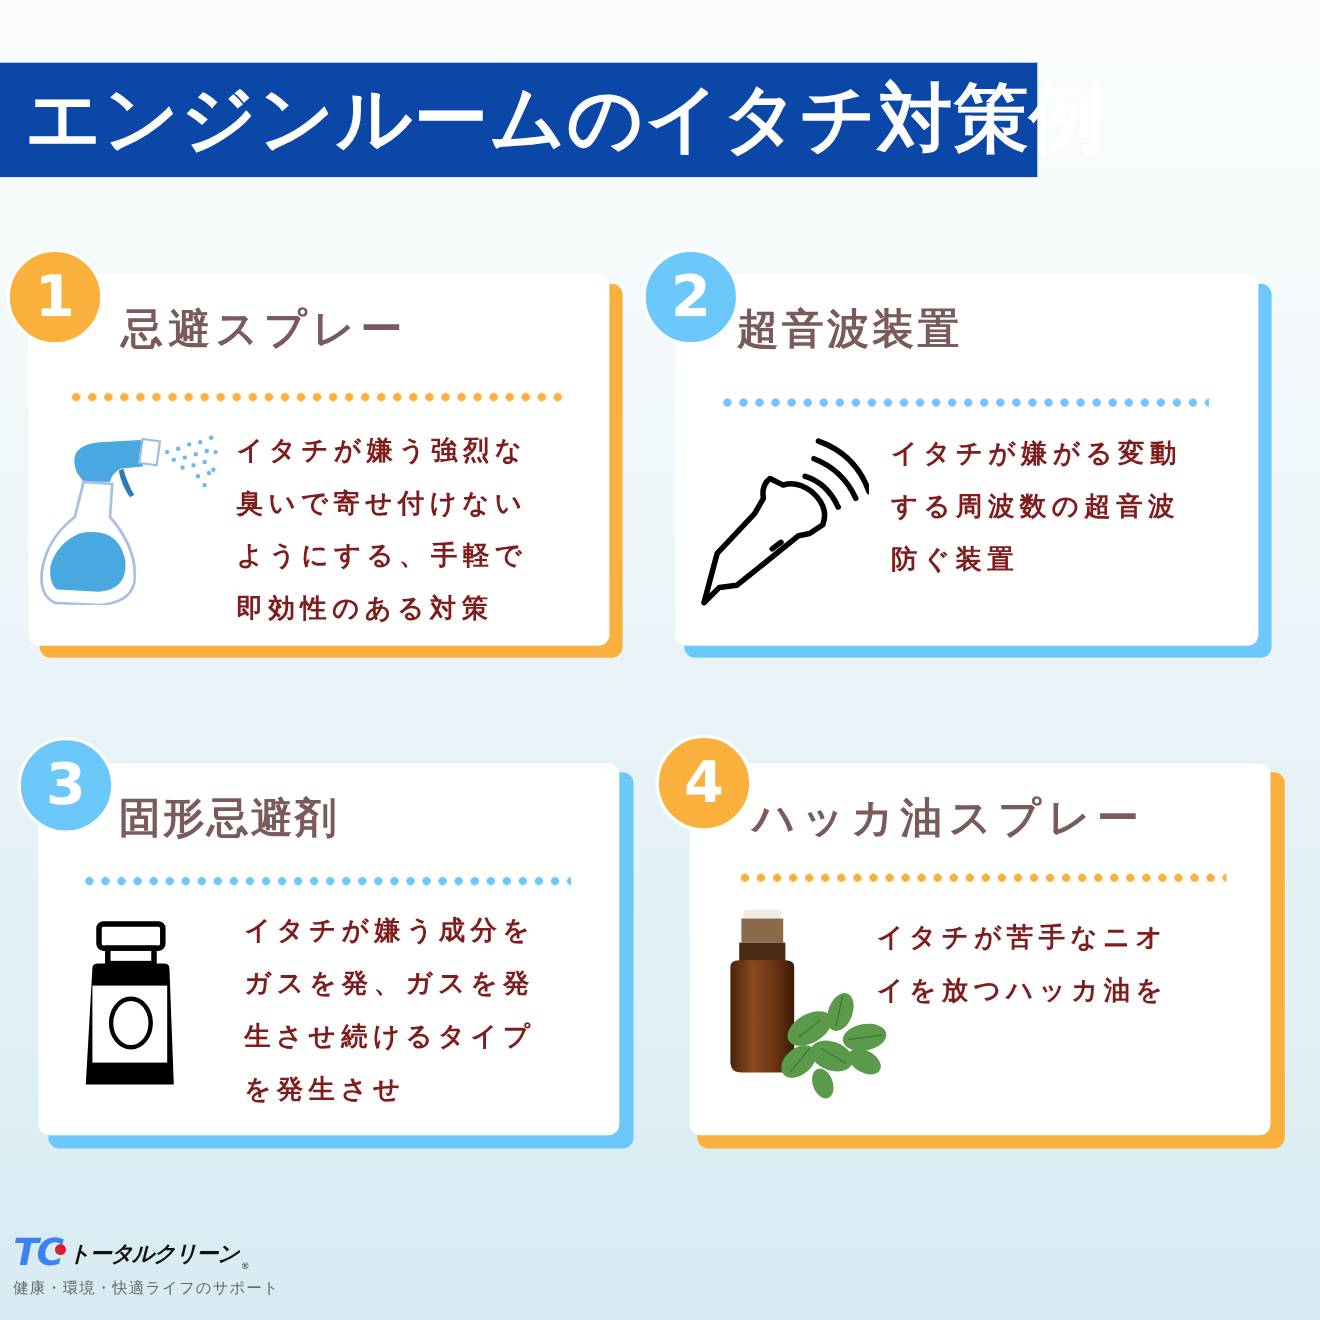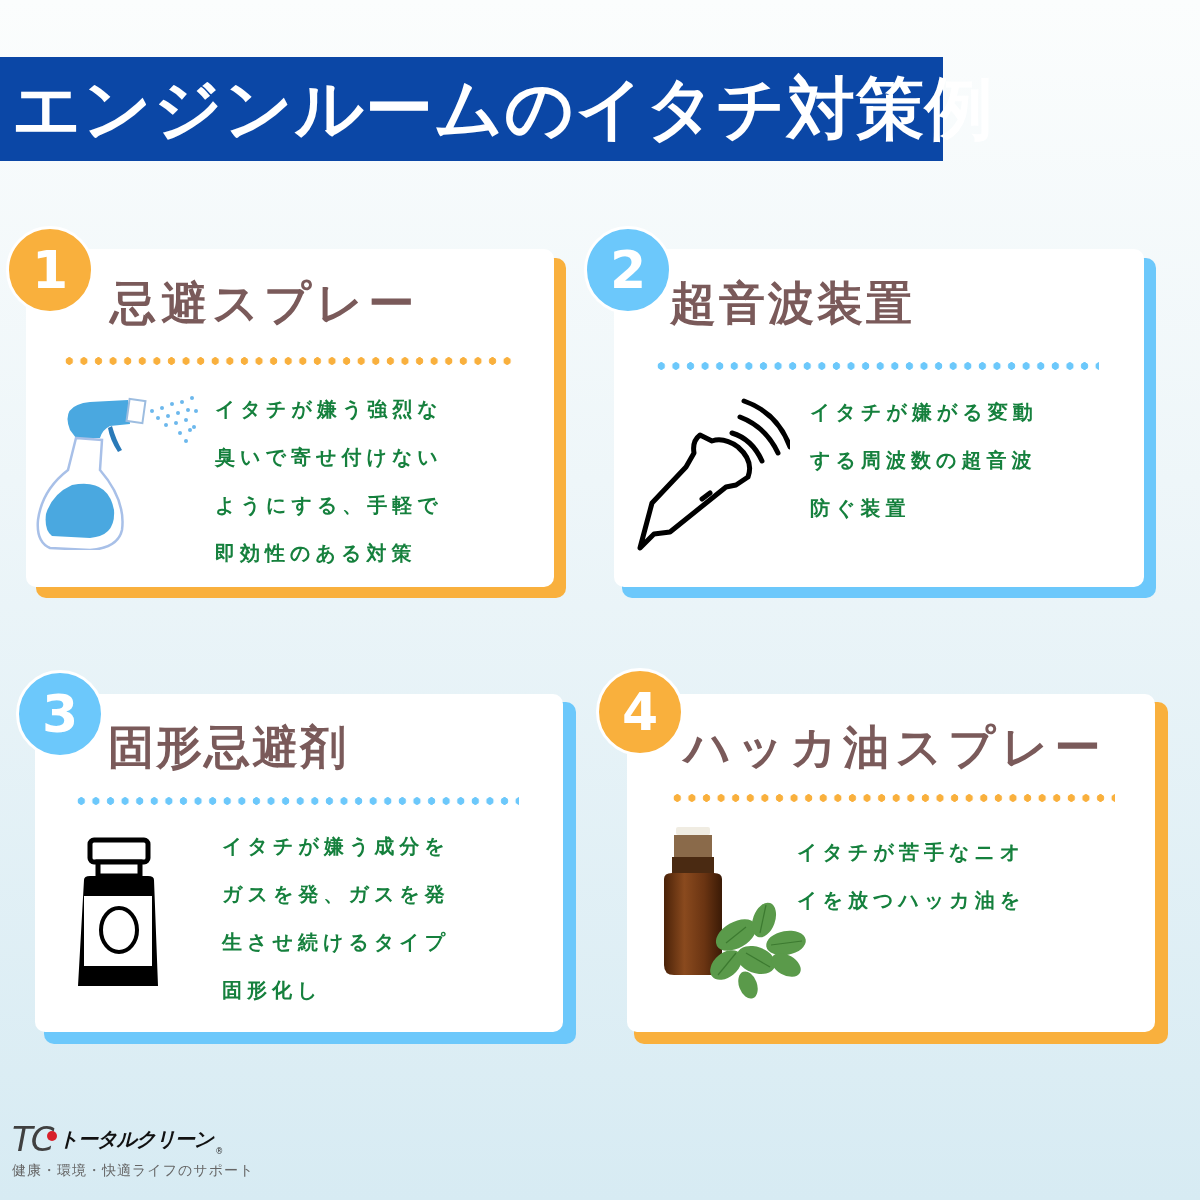--- a/index.html
+++ b/index.html
@@ -5,58 +5,58 @@
     * { box-sizing: border-box; margin: 0; padding: 0; }
     html, body { width: 1200px; height: 1200px; overflow: hidden; }
     body {
       position: relative;
       background: linear-gradient(180deg, #fbfdfd 0%, #eef6f9 40%, #d7ebf3 100%);
       font-family: "DejaVu Sans", "Liberation Sans", sans-serif;
     }
     .title-bar {
       position: absolute; left: 0; top: 57px; width: 943px; height: 104px;
       background: #0b47a6;
-      display: flex; align-items: center; padding-left: 12px; text-align: right;
+      display: flex; align-items: center; padding-left: 23px; text-align: right;
     }
     .title-bar h1 {
       color: #ffffff; font-size: 68px; font-weight: 900; letter-spacing: 1px;
       white-space: nowrap; line-height: 1;
     }
     .card-shadow {
       position: absolute; border-radius: 10px;
     }
     .card {
       position: absolute; background: #ffffff; border-radius: 10px;
     }
     .badge {
       position: absolute; width: 88px; height: 88px; border-radius: 50%;
       border: 3px solid #ffffff;
       color: #ffffff; font-size: 52px; font-weight: 700;
       display: flex; align-items: center; justify-content: center;
       font-family: "DejaVu Sans", sans-serif;
     }
     .card-title {
-      position: absolute; color: #7a5a5a; font-size: 46px; font-weight: 900;
+      position: absolute; color: #7a5a5a; font-size: 38px; font-weight: 900;
       letter-spacing: 5px; white-space: nowrap; line-height: 1;
     }
     .dots {
       position: absolute; height: 8px;
       background-size: 14.6px 8px; background-repeat: repeat-x;
     }
     .dots.orange { background-image: radial-gradient(circle, #f9b03d 3.5px, transparent 4px); }
     .dots.blue { background-image: radial-gradient(circle, #6cc8fb 3.5px, transparent 4px); }
     .desc {
-      position: absolute; color: #15803d; font-size: 20px; font-weight: 900;
+      position: absolute; color: #7f1d1d; font-size: 24px; font-weight: 900;
       letter-spacing: 5px; line-height: 48px;
     }
     .desc span { display: block; white-space: nowrap; }
     .icon { position: absolute; }
     .footer-logo { position: absolute; left: 12px; top: 1122px; }
     .logo-row { display: flex; align-items: center; }
-    .logo-tc { color: #404040; font-size: 34px; font-weight: 400; font-style: italic; letter-spacing: -2px; line-height: 1; }
+    .logo-tc { color: #3b82f6; font-size: 34px; font-weight: 700; font-style: italic; letter-spacing: -2px; line-height: 1; }
     .logo-name { color: #111111; font-size: 20px; font-weight: 900; font-style: italic; letter-spacing: -1px; line-height: 1; margin-left: 2px; text-align: center; }
     .logo-reg { color: #333; font-size: 8px; margin-left: 2px; align-self: flex-end; }
     .logo-tag { color: #666666; font-size: 14px; letter-spacing: 1px; margin-top: 6px; }
   </style>
 </head>
 <body>
 
 <div class="title-bar">
   <h1>エンジンルームのイタチ対策例</h1>
 </div>
@@ -137,21 +137,21 @@
       <rect x="22" y="26" width="42" height="14" fill="#fff" stroke="#000" stroke-width="5"></rect>
       <path d="M8 44 Q8 40 14 40 L72 40 Q78 40 78 44 L82 150 L2 150 Z" fill="#000"></path>
       <rect x="8" y="60" width="68" height="70" fill="#fff"></rect>
       <ellipse cx="43" cy="94" rx="18" ry="22" fill="none" stroke="#000" stroke-width="4"></ellipse>
     </svg>
   </div>
   <div class="desc" style="left:222px;top:822px;">
     <span>イタチが嫌う成分を</span>
     <span>ガスを発、ガスを発</span>
     <span>生させ続けるタイプ</span>
-    <span>固形化し</span>
+    <span>を発生させ</span>
   </div>
 </div>
 
 <div>
   <div class="card-shadow" style="left:634px;top:702px;width:534px;height:342px;background:#f9b03d;"></div>
   <div class="card" style="left:627px;top:694px;width:528px;height:338px;"></div>
   <div class="badge" style="left:596px;top:668px;background:#f9b03d;">4</div>
   <div class="card-title" style="left:684px;top:724px;letter-spacing:6px;">ハッカ油スプレー</div>
   <div class="dots orange" style="left:670px;top:794px;width:445px;"></div>
   <div class="icon" style="left:656px;top:825px;width:160px;height:175px;">

